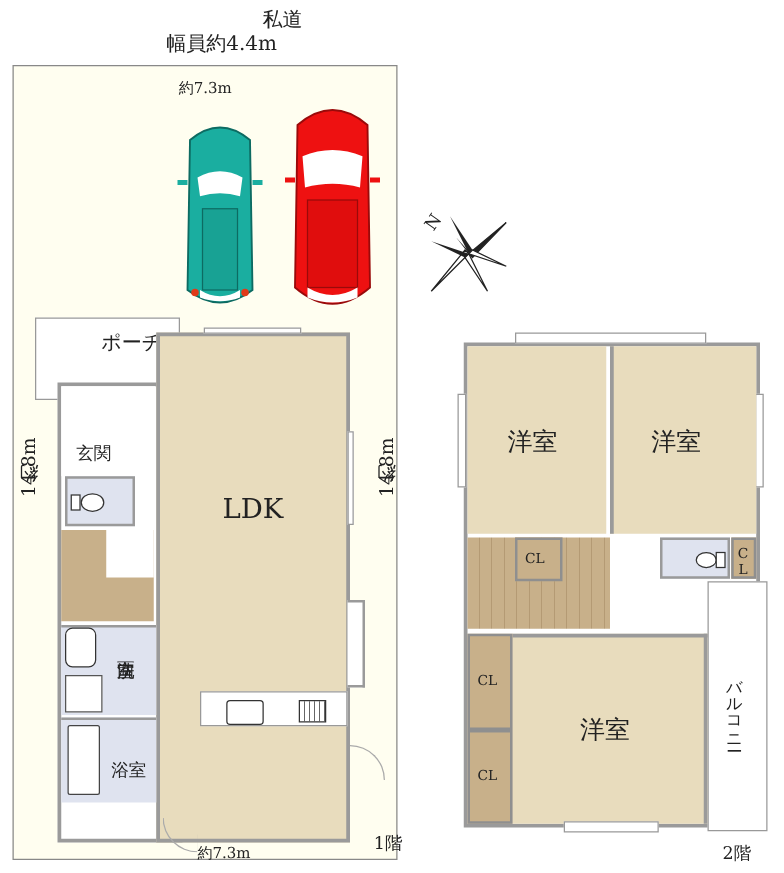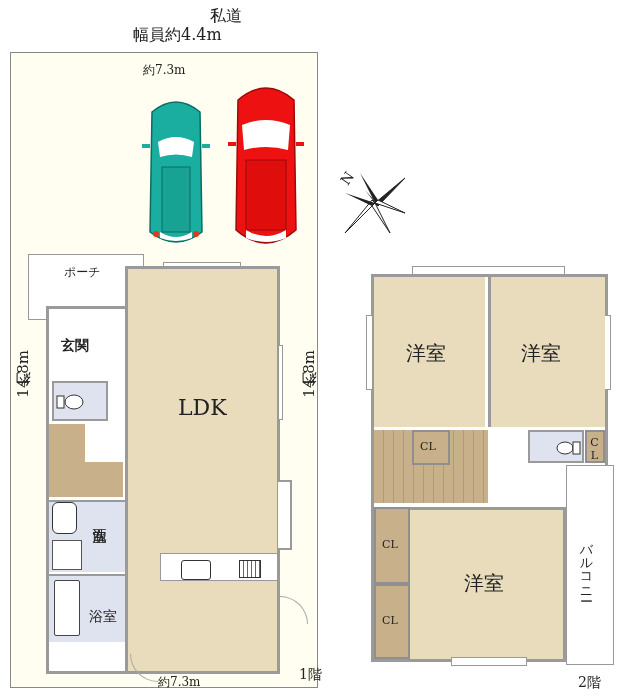--- a/index.html
+++ b/index.html
@@ -56,31 +56,31 @@
   <polygon points="35,35 20,5 38,32" fill="#222"></polygon>
   <polygon points="35,35 50,65 32,38" fill="#fff" stroke="#222"></polygon>
   <polygon points="35,35 5,25 32,38" fill="#222"></polygon>
   <polygon points="35,35 65,45 38,32" fill="#fff" stroke="#222"></polygon>
   <polygon points="35,35 58,58 38,38" fill="#222"></polygon>
   <polygon points="35,35 12,12 32,32" fill="#222"></polygon>
 </svg>
 <div class="txt" style="left:341px;top:170px;transform:rotate(-55deg);font-size:14px;">N</div>
 
 <div class="box room-white" style="left:28px;top:254px;width:116px;height:66px;border:1px solid #999;"></div>
-<div class="label" style="left:64px;top:264px;font-size:12px;">ポーチ</div>
+<div class="label" style="left:81px;top:264px;font-size:16px;">ポーチ</div>
 
 <div class="box room-white" style="left:46px;top:306px;width:100px;height:368px;border:3px solid #9a9a9a;"></div>
 <div class="box room-beige" style="left:125px;top:266px;width:155px;height:408px;border:3px solid #9a9a9a;"></div>
 <div class="label" style="left:178px;top:395px;font-size:22px;">LDK</div>
 <div class="win" style="left:163px;top:262px;width:78px;height:5px;"></div>
 <div class="win" style="left:278px;top:345px;width:5px;height:75px;"></div>
 <div class="box" style="left:278px;top:480px;width:14px;height:70px;background:#fff;border:2px solid #9a9a9a;border-left:none;"></div>
 
 <div class="box room-white" style="left:49px;top:309px;width:75px;height:72px;"></div>
-<div class="label" style="left:61px;top:337px;font-weight:bold;">玄関</div>
+<div class="label" style="left:61px;top:354px;">玄関</div>
 
 <div class="box room-blue" style="left:52px;top:381px;width:56px;height:40px;border:2px solid #9a9a9a;"></div>
 <svg class="abs" style="left:56px;top:393px;" width="28" height="18">
     <rect x="1" y="3" width="7" height="12" fill="#fff" stroke="#333"></rect>
     <ellipse cx="18" cy="9" rx="9" ry="7" fill="#fff" stroke="#333"></ellipse>
   </svg>
 
 <div class="box room-tan" style="left:49px;top:424px;width:74px;height:73px;"></div>
 <div class="box room-white" style="left:85px;top:424px;width:38px;height:38px;"></div>
 

